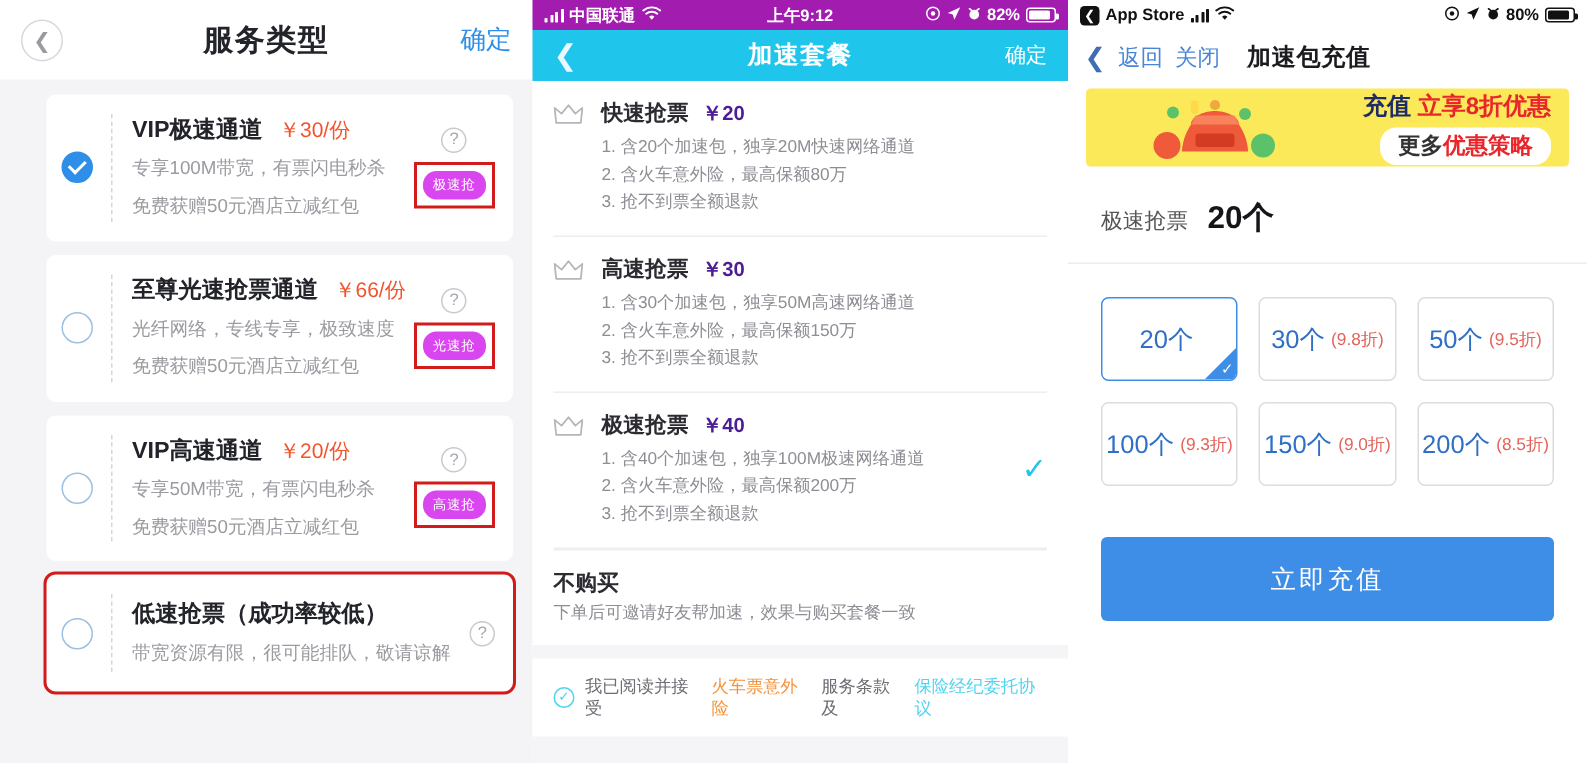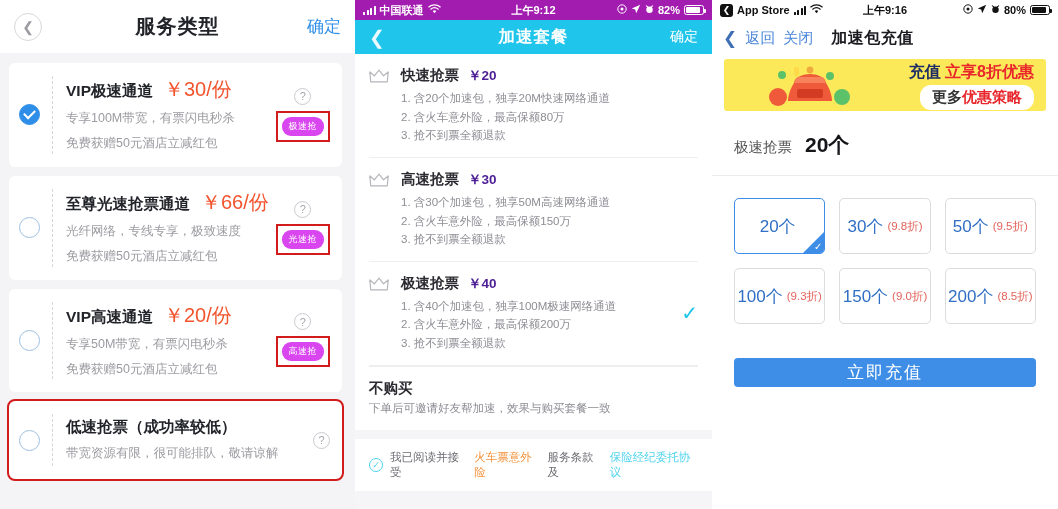--- a/index.html
+++ b/index.html
@@ -22,21 +22,21 @@
     display: flex; align-items: center; justify-content: center;
     color: #9a9aa0; font-size: 14px; line-height: 1; background: #fff;
   }
   .p1-title {
     position: absolute; left: 0; right: 0; text-align: center;
     font-size: 20px; font-weight: bold; color: #22242a; letter-spacing: 1px;
   }
   .p1-confirm {
     margin-left: auto; color: #2f8fe8; font-size: 17px; position: relative; z-index: 2;
   }
-  .p1-body { padding: 10px 13px 0 9px; }
+  .p1-body { padding: 10px 13px 0 31px; }
   .svc-card {
     background: #ffffff; border-radius: 6px; margin-bottom: 9px;
     display: flex; align-items: center; padding: 13px 12px 13px 10px;
     position: relative; min-height: 78px;
   }
   .svc-card.outlined { outline: 2px solid #d21b1b; outline-offset: 0px; }
   .radio {
     width: 21px; height: 21px; border-radius: 50%;
     border: 1.6px solid #9dbfe0; flex: 0 0 auto; margin-right: 12px;
   }
@@ -46,21 +46,21 @@
   }
   .radio.on::after {
     content: ""; width: 9px; height: 5px;
     border-left: 2px solid #fff; border-bottom: 2px solid #fff;
     transform: rotate(-45deg) translate(1px,-1px);
   }
   .vdash { border-left: 1px dashed #d6d6da; align-self: stretch; margin-right: 13px; }
   .svc-main { flex: 1 1 auto; min-width: 0; }
   .svc-titlerow { display: flex; align-items: baseline; gap: 11px; }
   .svc-name { font-size: 15.5px; font-weight: bold; color: #22242a; white-space: nowrap; }
-  .svc-price { font-size: 20px; color: #f2542d; white-space: nowrap; }
+  .svc-price { font-size: 14px; color: #f2542d; white-space: nowrap; }
   .svc-desc { font-size: 12.5px; color: #9b9ba1; margin-top: 6px; line-height: 1.55; }
   .svc-right { display: flex; flex-direction: column; align-items: center; gap: 6px; margin-left: 6px; }
   .qmark {
     width: 17px; height: 17px; border-radius: 50%; border: 1px solid #c9c9cf;
     color: #a6a6ac; font-size: 11px; display: flex; align-items: center; justify-content: center;
   }
   .badge-wrap { padding: 4px; border: 2px solid #d21b1b; }
   .tag {
     background: #d946ef; color: #fff; font-size: 9px; border-radius: 9px;
     padding: 3px 7px; white-space: nowrap; letter-spacing: .5px;
@@ -174,21 +174,21 @@
   .opt-n { font-size: 17px; color: #2f6fc4; }
   .opt-d { font-size: 11.5px; color: #e2635a; }
   .opt-corner {
     position: absolute; right: 0; bottom: 0; width: 0; height: 0;
     border-bottom: 21px solid #3e8ee8; border-left: 21px solid transparent;
   }
   .opt-corner-tick {
     position: absolute; right: 2px; bottom: 1px; color: #fff; font-size: 10px; line-height: 1;
   }
   .paybtn {
-    margin: 34px 22px 0 22px; height: 29px; background: #3e8ee8; border-radius: 4px;
+    margin: 34px 22px 0 22px; height: 56px; background: #3e8ee8; border-radius: 4px;
     color: #fff; font-size: 17px; display: flex; align-items: center;
     justify-content: center; letter-spacing: 2px;
   }
   .paynote { text-align: center; margin-top: 15px; font-size: 12.5px; color: #e2635a; }
 </style>
 </head>
 <body>
 
 <div class="screens">
 
@@ -414,21 +414,20 @@
             <i></i>
           </span>
         <span>
           <svg width="13" height="10" viewBox="0 0 16 12">
               <path d="M8 11.2l2.2-2.6a3.3 3.3 0 0 0-4.4 0L8 11.2z" fill="#111"></path>
               <path d="M3.4 6.2a7.2 7.2 0 0 1 9.2 0" stroke="#111" stroke-width="1.5" fill="none" stroke-linecap="round"></path>
               <path d="M1 3.5a10.8 10.8 0 0 1 14 0" stroke="#111" stroke-width="1.5" fill="none" stroke-linecap="round"></path>
             </svg>
         </span>
       </div>
-      <div class="sb-center">上午9:16</div>
       <div class="sb-right">
         <span>
           <svg width="10" height="10" viewBox="0 0 12 12">
               <circle cx="6" cy="6" r="5" stroke="#111" stroke-width="1.2" fill="none"></circle>
               <circle cx="6" cy="6" r="1.8" fill="#111"></circle>
             </svg>
         </span>
         <span>
           <svg width="10" height="10" viewBox="0 0 12 12">
               <path d="M11 1L1 5.5l4 1.2L6.3 11 11 1z" fill="#111"></path>

